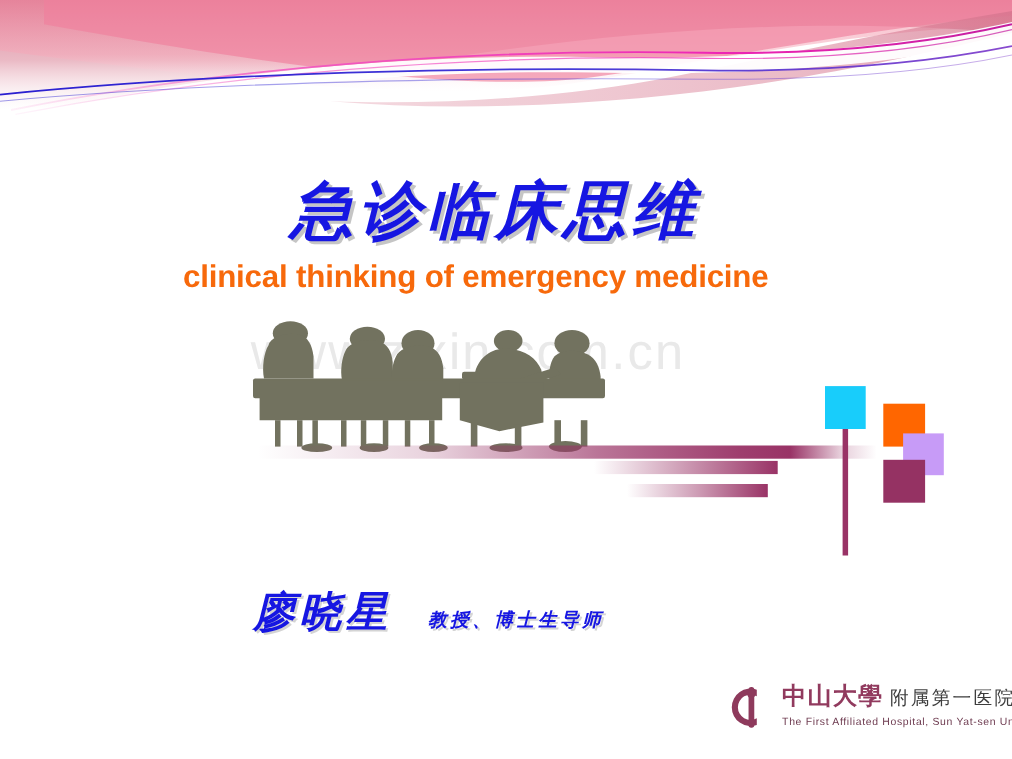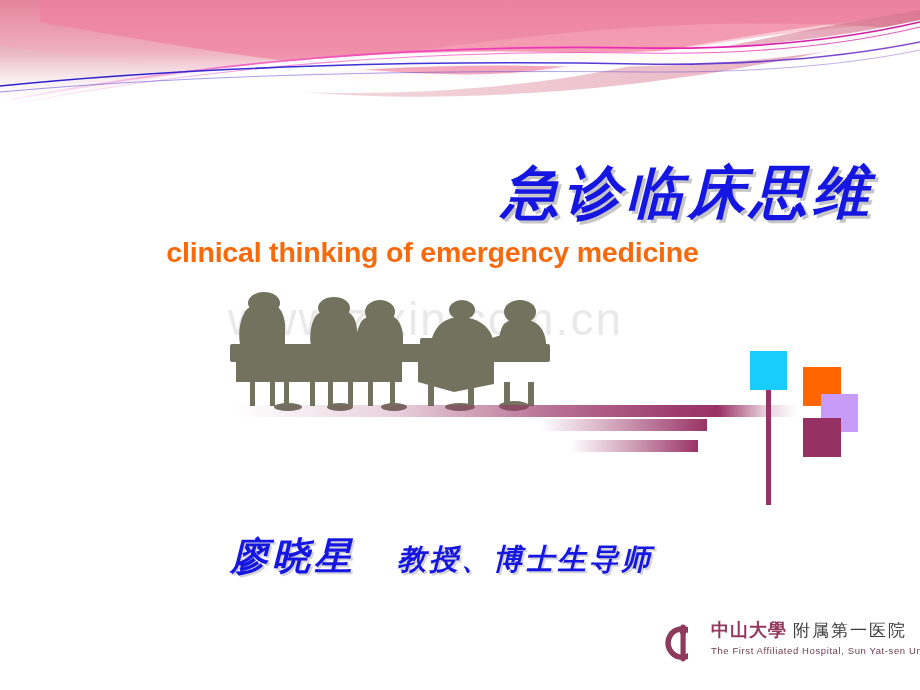--- a/index.html
+++ b/index.html
@@ -48,24 +48,24 @@
     position: absolute;
     left: 222px;
     top: 286px;
     width: 330px;
     height: 126px;
   }
 
   
   #title-cn {
     position: absolute;
-    left: 8px;
+    left: 17px;
     top: 163px;
     width: 866px;
-    text-align: right;
+    text-align: center;
     font-family: "DejaVu Serif", "Liberation Serif", serif;
     font-size: 57px;
     font-weight: bold;
     font-style: italic;
     line-height: 1.02;
     color: #1616e2;
     letter-spacing: 5px;
     text-shadow: 3px 3px 0 rgba(150,150,150,0.55);
     white-space: nowrap;
   }
@@ -139,25 +139,25 @@
   }
   #presenter-name {
     font-size: 38px;
     font-weight: bold;
     font-style: italic;
     letter-spacing: 4px;
     text-shadow: 2px 2px 0 rgba(160,160,160,0.45);
     margin-top: 48px;
   }
   #presenter-title {
-    font-size: 29px;
+    font-size: 17px;
     font-weight: bold;
     font-style: italic;
     letter-spacing: 3px;
-    margin-left: 36px;
+    margin-left: 28px;
     text-shadow: 2px 2px 0 rgba(160,160,160,0.45);
   }
 
   
   #logo {
     position: absolute;
     left: 662px;
     top: 618px;
     width: 252px;
     height: 58px;
@@ -170,21 +170,21 @@
     display: flex;
     flex-direction: column;
   }
   #logo-cn-row {
     display: flex;
     align-items: baseline;
     white-space: nowrap;
   }
   #logo-cn-main {
     font-family: Liberation Serif, serif;
-    font-size: 18px;
+    font-size: 22px;
     font-weight: bold;
     color: #913a5e;
     letter-spacing: 1px;
   }
   #logo-cn-sub {
     font-family: "DejaVu Serif", "Liberation Serif", serif;
     font-size: 17px;
     font-weight: 500;
     color: #3d3d3d;
     letter-spacing: 2px;

